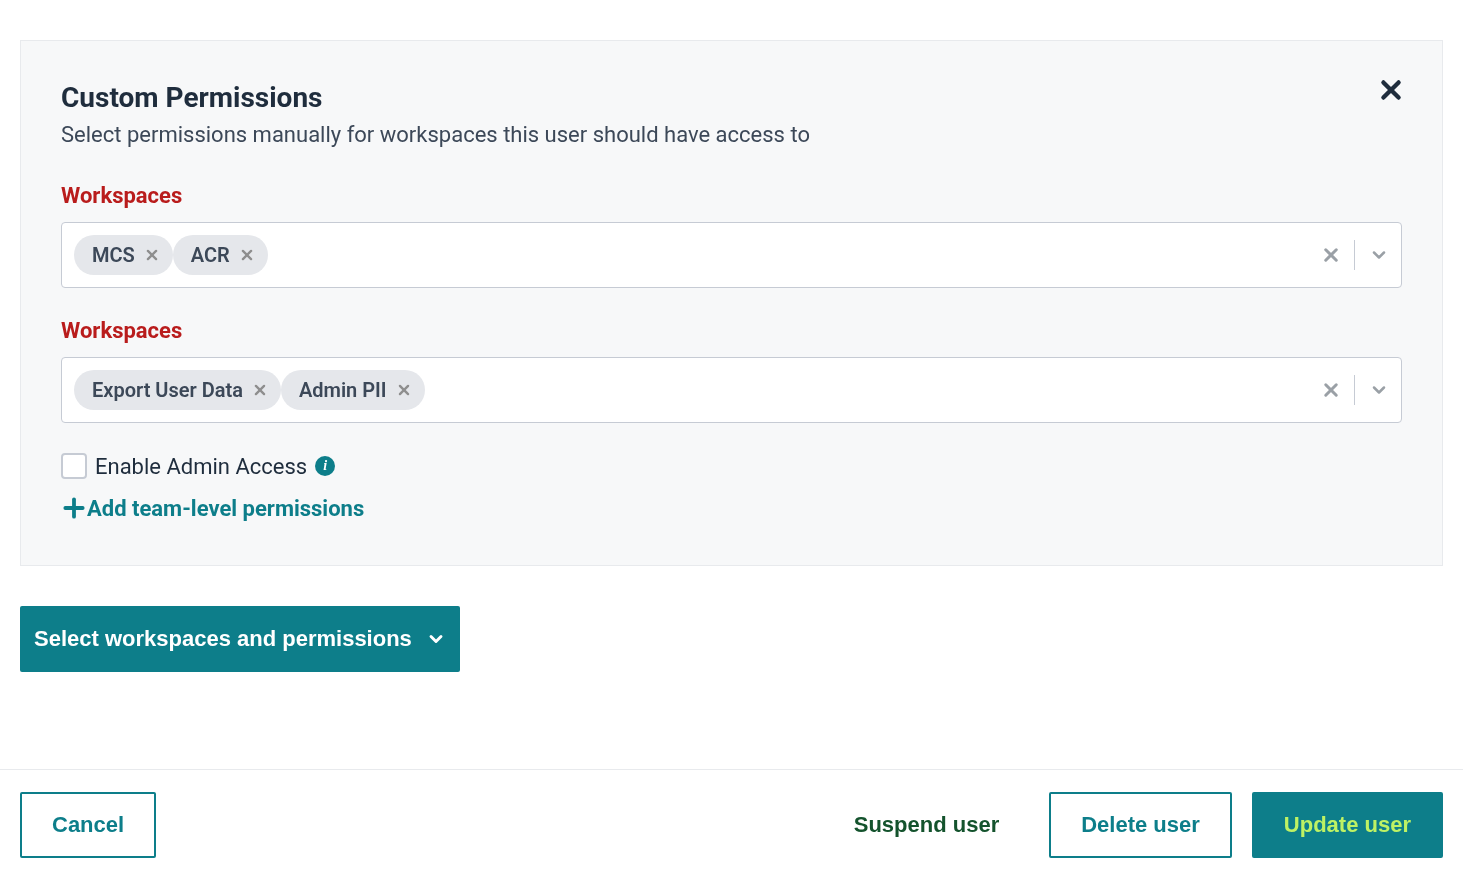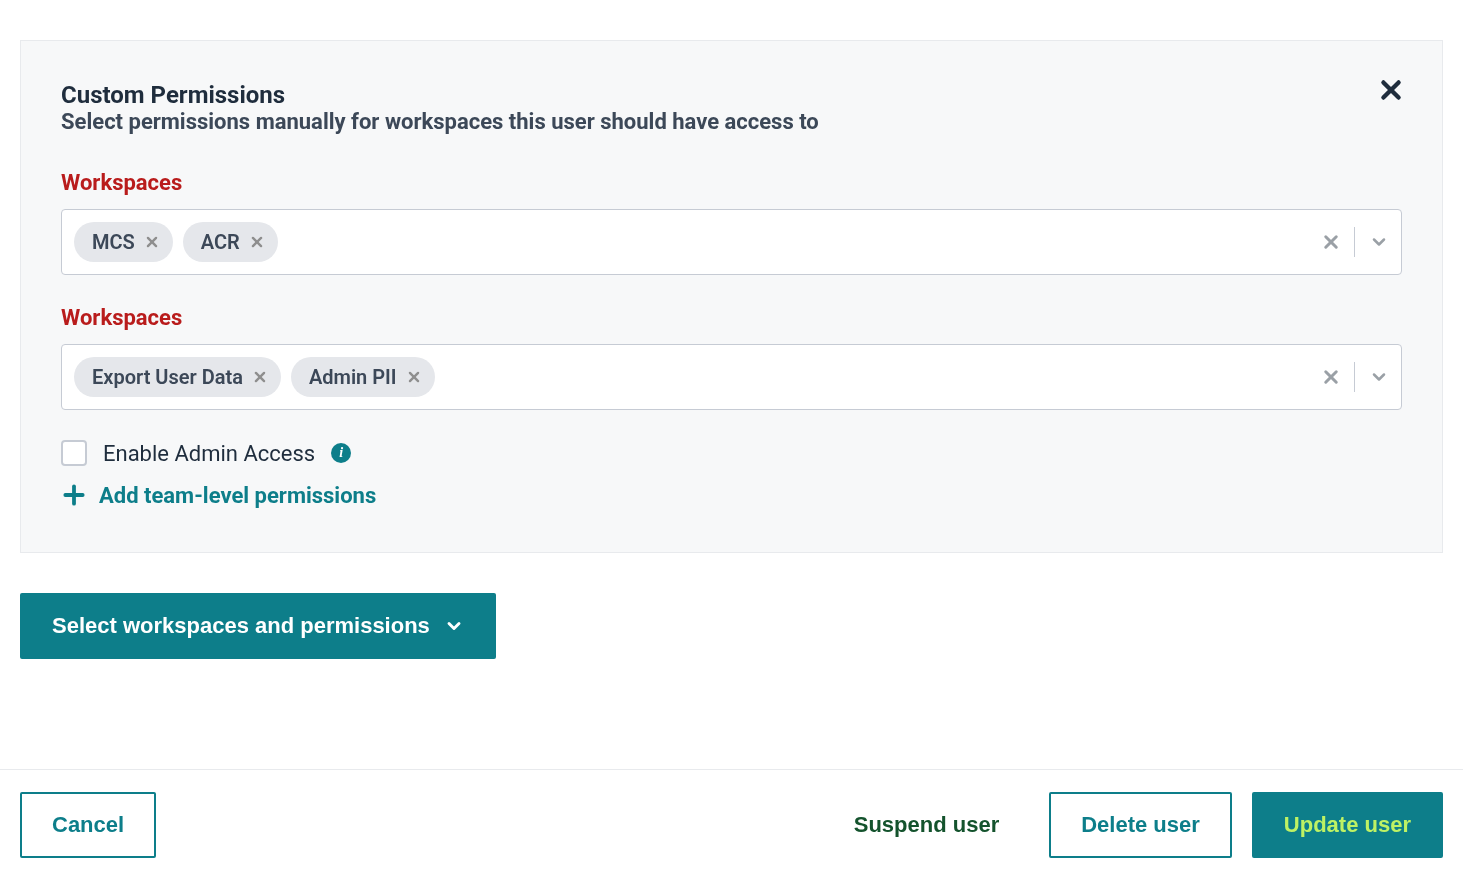--- a/index.html
+++ b/index.html
@@ -18,29 +18,30 @@
       padding: 0 20px;
     }
     .panel {
       background: #f7f8f9;
       border: 1px solid #e8eaed;
       padding: 40px;
       margin-top: 40px;
       position: relative;
     }
     .panel-title {
-      font-size: 24px;
+      font-size: 28px;
       font-weight: 700;
       color: #1f2d3d;
+      margin-bottom: 8px;
     }
     .panel-subtitle {
       font-size: 22px;
       color: #3c4858;
       margin-bottom: 36px;
-      font-weight: 700;
+      font-weight: 400;
     }
     .close-btn {
       position: absolute;
       top: 36px;
       right: 38px;
       cursor: pointer;
       color: #1f2d3d;
     }
     .close-btn svg {
       width: 26px;
@@ -60,21 +61,20 @@
       border: 1px solid #c6cbd4;
       border-radius: 4px;
       display: flex;
       align-items: center;
       padding: 10px 12px;
       min-height: 66px;
     }
     .chips {
       display: flex;
       flex-wrap: wrap;
-      gap: 10px;
       flex: 1;
     }
     .chip {
       background: #e5e7eb;
       border-radius: 20px;
       padding: 8px 14px 8px 18px;
       display: inline-flex;
       align-items: center;
       gap: 10px;
       font-size: 20px;
@@ -116,21 +116,21 @@
       color: #9aa0a6;
       display: inline-flex;
     }
     .dropdown-toggle svg {
       width: 20px;
       height: 20px;
     }
     .checkbox-row {
       display: flex;
       align-items: center;
-      gap: 16px;
+      gap: 8px;
       margin-bottom: 16px;
     }
     .checkbox {
       width: 26px;
       height: 26px;
       border: 2px solid #c6cbd4;
       border-radius: 4px;
       background: #fff;
       cursor: pointer;
     }
@@ -149,36 +149,35 @@
       align-items: center;
       justify-content: center;
       font-size: 14px;
       font-weight: 700;
       font-style: italic;
       font-family: Georgia, serif;
     }
     .add-link {
       display: inline-flex;
       align-items: center;
-      gap: 12px;
       color: #0d7e8a;
       font-size: 22px;
       font-weight: 700;
       cursor: pointer;
     }
     .add-link svg {
       width: 26px;
       height: 26px;
     }
     .select-btn {
       margin-top: 40px;
       background: #0d7e8a;
       color: #fff;
       border: none;
-      padding: 20px 32px;
+      padding: 20px 14px;
       font-size: 22px;
       font-weight: 700;
       cursor: pointer;
       display: inline-flex;
       align-items: center;
       gap: 14px;
       border-radius: 2px;
     }
     .select-btn svg {
       width: 20px;

